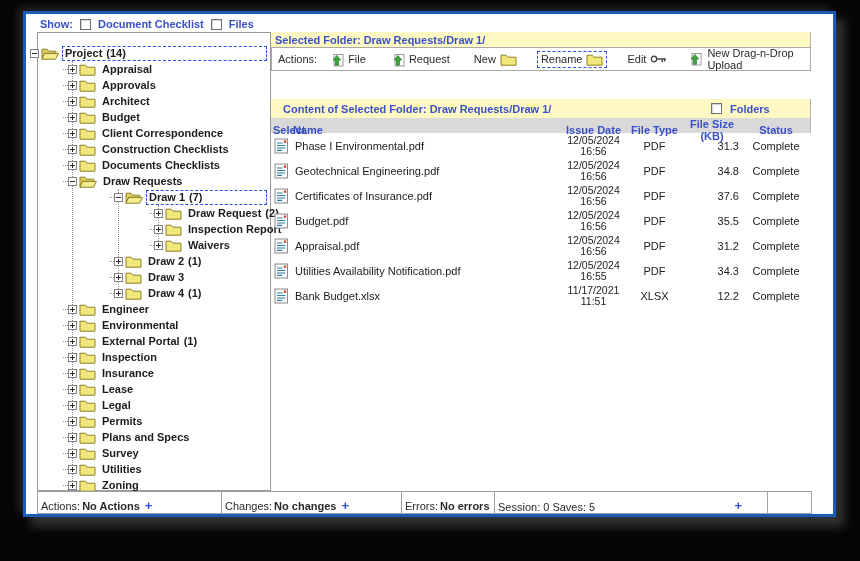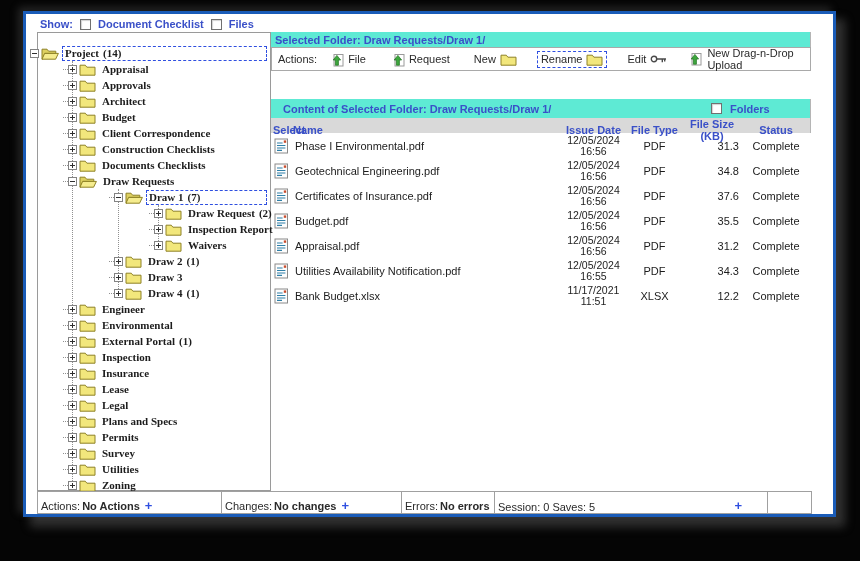--- a/index.html
+++ b/index.html
@@ -12,39 +12,39 @@
     box-shadow: 8px 9px 9px 1px rgba(120,120,120,0.38), -5px -4px 8px rgba(120,120,120,0.28);
   }
 
   
   .show-bar { position:absolute; left:14px; top:2px; height:16px; display:flex; align-items:center; gap:7px; }
   .blue-bold { color:#3a50c8; font-weight:bold; font-size:11px; white-space:nowrap; }
   .checkbox { width:11px; height:11px; min-width:11px; background:#fff; border:1px solid #707070; box-shadow: inset 1px 1px 1px rgba(0,0,0,0.18); }
 
   
   .tree-panel { position:absolute; left:11px; top:18px; width:234px; height:459px; border:1px solid #9a9a9a; background:#fff; overflow:visible; }
-  .tree-rows { position:relative; padding-top:12px;font-family:Liberation Serif, serif; }
+  .tree-rows { position:relative; padding-top:12px; }
   .tree-row { display:flex; align-items:center; height:16px; font-size:11px; font-weight:bold; color:#1c1c1c; white-space:nowrap; position:relative; }
   .tree-row .stub { width:5px; min-width:5px; border-top:1px dotted #909090; height:0; }
   .tree-row.d0 { padding-left:0; }
   .tree-row.d0 .expander { margin-left:-8px; }
   .tree-row.d1 { padding-left:25px; }
   .tree-row.d2 { padding-left:71px; }
   .tree-row.d3 { padding-left:111px; }
   .expander { width:9px; height:9px; min-width:9px; border:1px solid #838383; background:#fff; position:relative; }
   .expander::before { content:""; position:absolute; left:1px; right:1px; top:3px; height:1px; background:#303030; }
   .expander.plus::after { content:""; position:absolute; top:1px; bottom:1px; left:3px; width:1px; background:#303030; }
   .folder { margin-left:2px; margin-right:3px; display:inline-flex; }
   .label-wrap { flex:1; border:1px dashed transparent; padding:0 2px; margin-right:3px; line-height:13px; }
   .tree-row.selected .label-wrap { border-color:#2f4fe0; }
   .t-count { margin-left:4px; font-weight:bold; }
   .spine { position:absolute; width:0; border-left:1px dotted #909090; }
 
   
-  .gray-bar { position:absolute; left:245px; width:540px; background:#5eead4; border-right:1px solid #b5b5b5; display:flex; align-items:center; }
+  .gray-bar { position:absolute; left:245px; width:540px; background:#fef9c3; border-right:1px solid #b5b5b5; display:flex; align-items:center; }
   .sel-folder-bar { top:18px; height:15px; padding-left:4px; }
   .toolbar { position:absolute; left:245px; top:33px; width:540px; height:24px; background:#fff; border:1px solid #a9a9a9; display:flex; align-items:center; font-size:11px; color:#2a2a2a; padding:0 6px; }
   .tb-label { margin-right:8px; }
   .tb-btn { display:flex; align-items:center; gap:4px; margin-right:16px; cursor:default; border:1px dashed transparent; padding:1px 3px; }
   .tb-btn.focused { border-color:#2f4fe0; }
   .tb-right { margin-left:auto; display:flex; align-items:center; gap:5px; }
 
   .content-bar { top:85px; height:19px; padding-left:12px; }
   .folders-box { position:absolute; left:440px; display:flex; align-items:center; gap:8px; }
 
@@ -345,32 +345,32 @@
   </div>
 
   <div class="tree-row d1">
     <span class="stub"></span>
     <span class="expander plus"></span>
     <span class="folder">
             <svg width="17" height="13" viewBox="0 0 17 13">
               <path d="M1 2.2 H6.3 L7.9 4.2 H16 V12.2 H1 Z" fill="#f2e77c" stroke="#8f8226"></path>
             </svg>
           </span>
+    <span class="label-wrap"><span class="t-label">Permits</span><span class="t-count"></span></span>
+  </div>
+
+  <div class="tree-row d1">
+    <span class="stub"></span>
+    <span class="expander plus"></span>
+    <span class="folder">
+            <svg width="17" height="13" viewBox="0 0 17 13">
+              <path d="M1 2.2 H6.3 L7.9 4.2 H16 V12.2 H1 Z" fill="#f2e77c" stroke="#8f8226"></path>
+            </svg>
+          </span>
     <span class="label-wrap"><span class="t-label">Plans and Specs</span><span class="t-count"></span></span>
-  </div>
-
-  <div class="tree-row d1">
-    <span class="stub"></span>
-    <span class="expander plus"></span>
-    <span class="folder">
-            <svg width="17" height="13" viewBox="0 0 17 13">
-              <path d="M1 2.2 H6.3 L7.9 4.2 H16 V12.2 H1 Z" fill="#f2e77c" stroke="#8f8226"></path>
-            </svg>
-          </span>
-    <span class="label-wrap"><span class="t-label">Permits</span><span class="t-count"></span></span>
   </div>
 
   <div class="tree-row d1">
     <span class="stub"></span>
     <span class="expander plus"></span>
     <span class="folder">
             <svg width="17" height="13" viewBox="0 0 17 13">
               <path d="M1 2.2 H6.3 L7.9 4.2 H16 V12.2 H1 Z" fill="#f2e77c" stroke="#8f8226"></path>
             </svg>
           </span>

